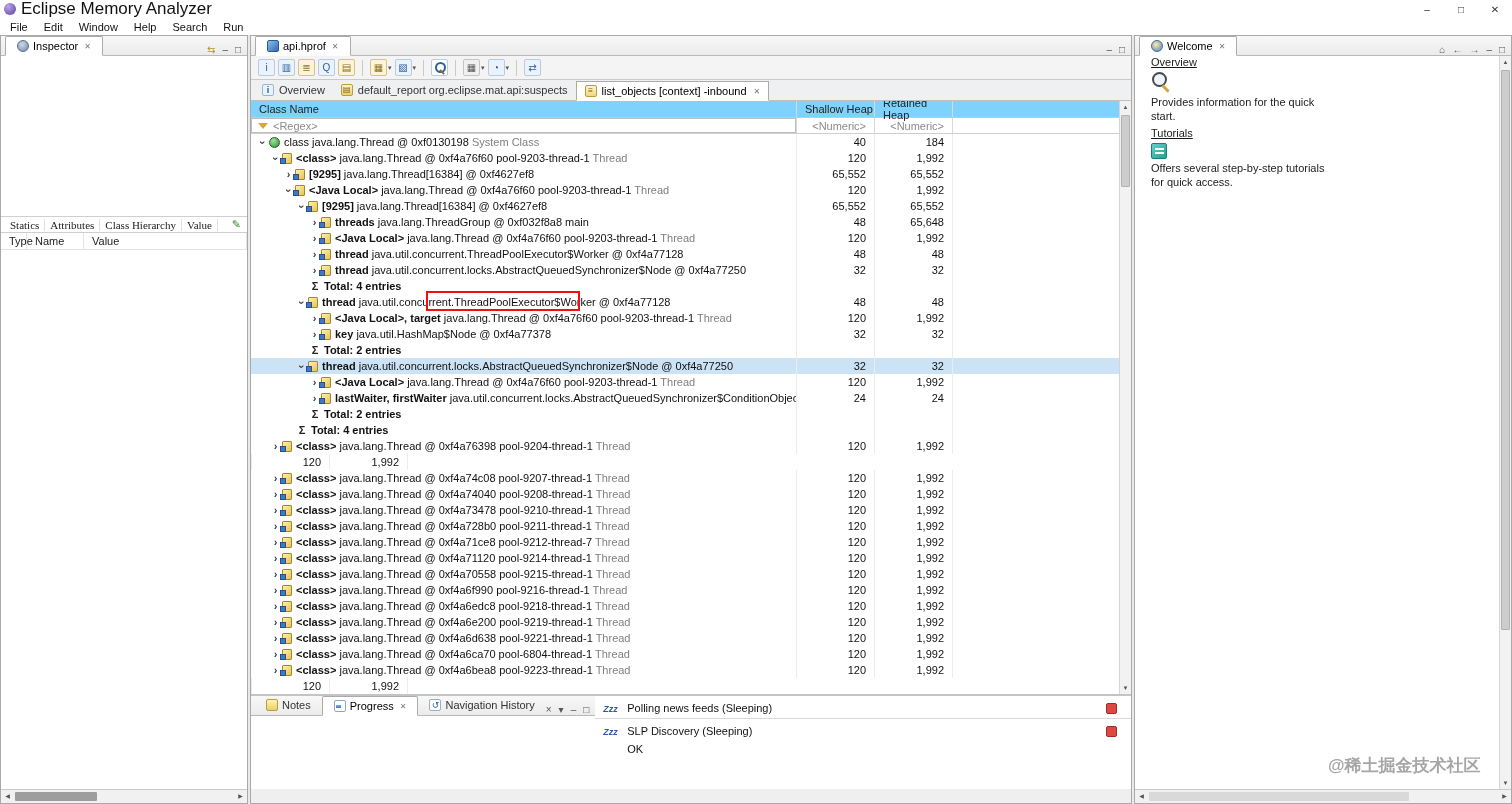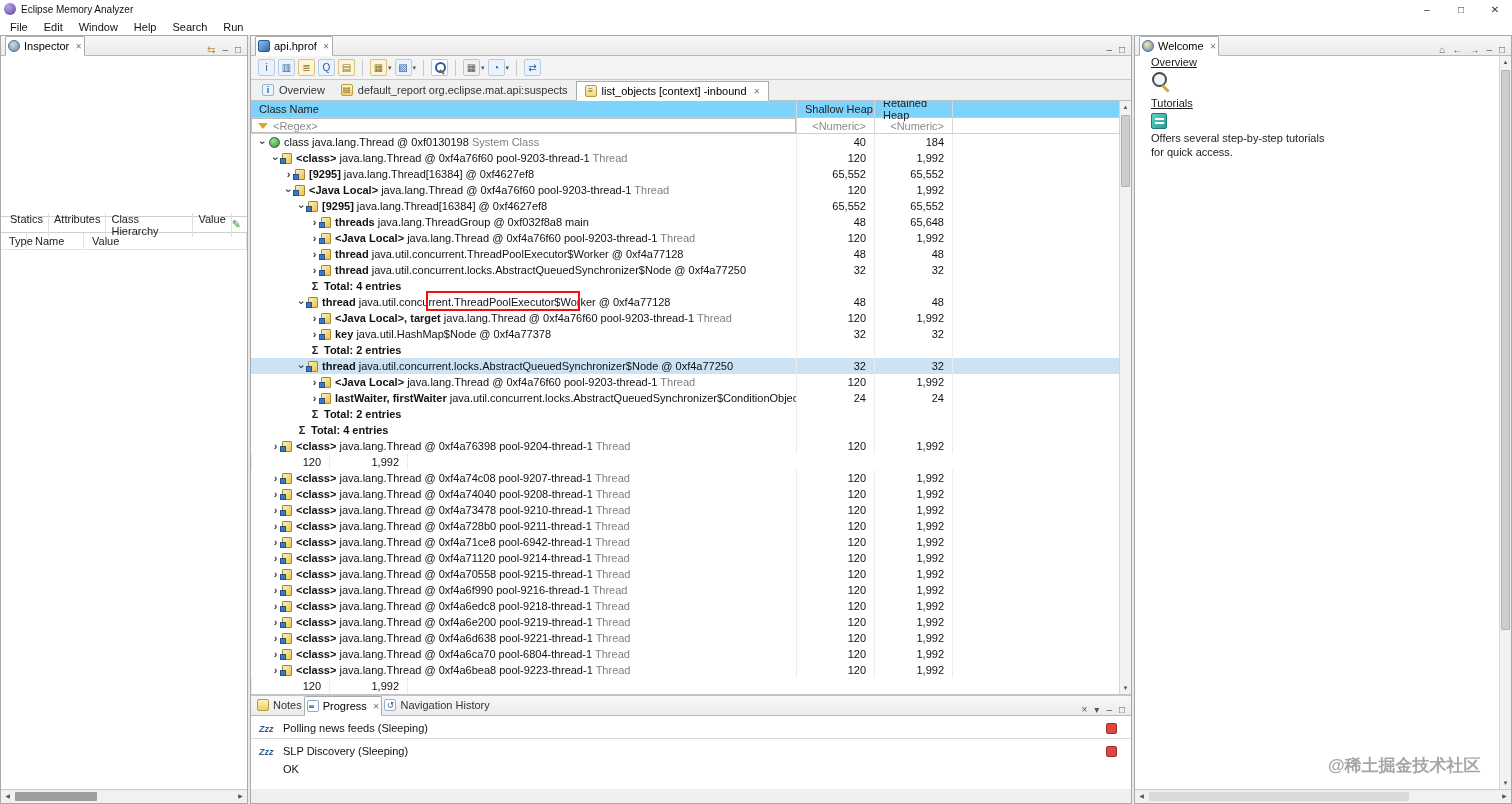--- a/index.html
+++ b/index.html
@@ -2,36 +2,36 @@
 <html><head>
 <meta charset="utf-8">
 <style>
   * { margin:0; padding:0; box-sizing:border-box; }
   html,body { width:1512px; height:804px; overflow:hidden; }
   body { font-family:"Liberation Sans","DejaVu Sans",sans-serif; font-size:11px; background:#e9e9e9; color:#111; position:relative; }
 
   
   .titlebar { height:18px; background:#fff; display:flex; align-items:center; padding-left:4px; }
   .app-icon { width:12px; height:12px; border-radius:50%; background:radial-gradient(circle at 35% 30%,#b9a6e8,#5b3f96); margin-right:5px; flex:none; }
-  .win-title { font-size:10px; color:#111; }
+  .win-title { font-size:17px; color:#111; }
   .win-controls { margin-left:auto; display:flex; }
   .win-btn { width:34px; text-align:center; font-size:10px; color:#333; cursor:default; }
   .menubar { height:17px; background:#fff; display:flex; align-items:center; padding-left:2px; }
   .menu-item { padding:1px 8px; color:#111; }
 
   
   .workspace { height:769px; display:flex; gap:2px; background:#e9e9e9; }
   .panel { background:#fff; border:1px solid #a9a9a9; display:flex; flex-direction:column; overflow:hidden; }
   .left-panel { width:248px; }
   .main-panel { width:882px; }
   .right-panel { width:378px; }
 
   
   .tabstrip { height:20px; flex:none; background:linear-gradient(#f8f8f8,#ebebeb); border-bottom:1px solid #b9b9b9; display:flex; align-items:flex-end; padding-left:4px; }
-  .vtab { height:20px; display:inline-flex; align-items:center; gap:4px; padding:0 2px; color:#333; white-space:nowrap; }
+  .vtab { height:20px; display:inline-flex; align-items:center; gap:4px; padding:0 11px; color:#333; white-space:nowrap; }
   .vtab.selected { background:#fff; border:1px solid #ababab; border-bottom:1px solid #fff; margin-bottom:-1px; border-radius:2px 2px 0 0; color:#000; }
   .tclose { font-size:8px; color:#777; margin-left:2px; }
   .strip-actions { margin-left:auto; display:flex; align-items:center; gap:7px; padding-right:6px; color:#555; font-size:10px; }
   .mini-icon { cursor:default; line-height:1; }
   .mini-gold { color:#b8912c; }
 
   
   .t-ic { width:12px; height:12px; flex:none; border-radius:2px; position:relative; }
   .ic-heapdump { background:linear-gradient(135deg,#8fc0ec,#2f6bb0); border:1px solid #285a94; }
   .ic-inspector { background:radial-gradient(circle at 40% 35%,#cfd9e6,#6d87a8); border:1px solid #55708f; border-radius:50%; }
@@ -104,28 +104,28 @@
   .sb-arr.up { top:0; } .sb-arr.down { bottom:0; }
   .sb-thumb { position:absolute; left:1px; right:1px; background:#cdcdcd; border:1px solid #b2b2b2; border-radius:1px; }
   .hscroll { height:14px; flex:none; background:#f1f1f1; border-top:1px solid #c9c9c9; position:relative; }
   .hs-arr { position:absolute; top:0; bottom:0; width:13px; text-align:center; font-size:6px; color:#555; line-height:13px; }
   .hs-arr.left { left:0; } .hs-arr.right { right:0; }
   .hs-thumb { position:absolute; top:2px; height:9px; background:#9d9d9d; border-radius:1px; }
 
   
   .inspector-body { flex:1; display:flex; flex-direction:column; background:#fff; }
   .inspector-empty { height:160px; flex:none; }
-  .inspector-tabs-row { height:17px; flex:none; display:flex; align-items:center; border-top:1px solid #cfcfcf; border-bottom:1px solid #cfcfcf; padding-left:4px; }
+  .inspector-tabs-row { height:17px; flex:none; display:flex; align-items:center; border-top:1px solid #cfcfcf; border-bottom:1px solid #cfcfcf; padding-left:4px;font-family:Liberation Serif, serif; }
   .ins-tab { padding:0 5px; color:#222; border-right:1px solid #e0e0e0; }
   .pencil { margin-left:auto; padding-right:6px; color:#3c8a3c; font-size:11px; }
   .inspector-cols { height:17px; flex:none; display:flex; align-items:center; border-bottom:1px solid #e3e3e3; color:#222; }
   .ins-col { padding-left:8px; align-self:stretch; display:flex; align-items:center; border-right:1px solid #e3e3e3; }
 
   
-  .bottom-panel { height:95px; flex:none; border-top:2px solid #c4c4c4; display:flex; flex-direction:column; background:#fff; }
+  .bottom-panel { height:95px; flex:none; border-top:2px solid #c4c4c4; display:flex; background:#fff; }
   .jobs { flex:1; background:#fff; }
   .job { position:relative; padding:6px 34px 4px 32px; }
   .job + .job { border-top:1px solid #d8d8d8; }
   .zzz { position:absolute; left:8px; top:8px; font-size:9px; font-style:italic; font-weight:bold; color:#2d5c9e; }
   .job-title { color:#111; }
   .job-detail { color:#111; margin-top:6px; }
   .stop-btn { position:absolute; right:14px; top:7px; width:11px; height:11px; background:#dd4840; border:1px solid #9c2f2b; border-radius:2px; }
   .bottom-spacer { height:14px; flex:none; background:#efefef; }
 
   
@@ -561,21 +561,21 @@
                 </span>
                 <span class="num">120</span>
                 <span class="num">1,992</span>
                 <span class="fillcell"></span>
               </div>
               <div class="trow">
                 <span class="n">
                   <span style="flex: 0 0 auto; width: 19px;"></span>
                   <span class="exp"></span>
                   <span class="ic ic-object"></span>
-                  <span class="lb"><b>&lt;class&gt;</b><span> java.lang.Thread @ 0xf4a71ce8  pool-6942-thread-1</span><span class="gray"> Thread</span></span>
+                  <span class="lb"><b>&lt;class&gt;</b><span> java.lang.Thread @ 0xf4a71ce8  pool-9212-thread-7</span><span class="gray"> Thread</span></span>
                 </span>
                 <span class="num">120</span>
                 <span class="num">1,992</span>
                 <span class="fillcell"></span>
               </div>
               <div class="trow">
                 <span class="n">
                   <span style="flex: 0 0 auto; width: 19px;"></span>
                   <span class="exp"></span>
                   <span class="ic ic-object"></span>
@@ -726,20 +726,21 @@
           <span class="mini-icon">⌂</span>
           <span class="mini-icon">←</span>
           <span class="mini-icon">→</span>
           <span class="mini-icon">–</span>
           <span class="mini-icon">□</span>
         </div>
       </div>
       <div class="welcome-body">
         <div><span class="w-head">Overview</span></div>
         <div class="magnifier"></div>
+        <div class="w-text">Provides information for the quick start.</div>
         <div><span class="w-head2">Tutorials</span></div>
         <div class="tut-icon"></div>
         <div class="w-text">Offers several step-by-step tutorials for quick access.</div>
         <div class="vscroll">
           <span class="sb-arr up">▲</span>
           <span class="sb-thumb" style="top:14px; height:560px;"></span>
           <span class="sb-arr down">▼</span>
         </div>
       </div>
       <div class="hscroll">

